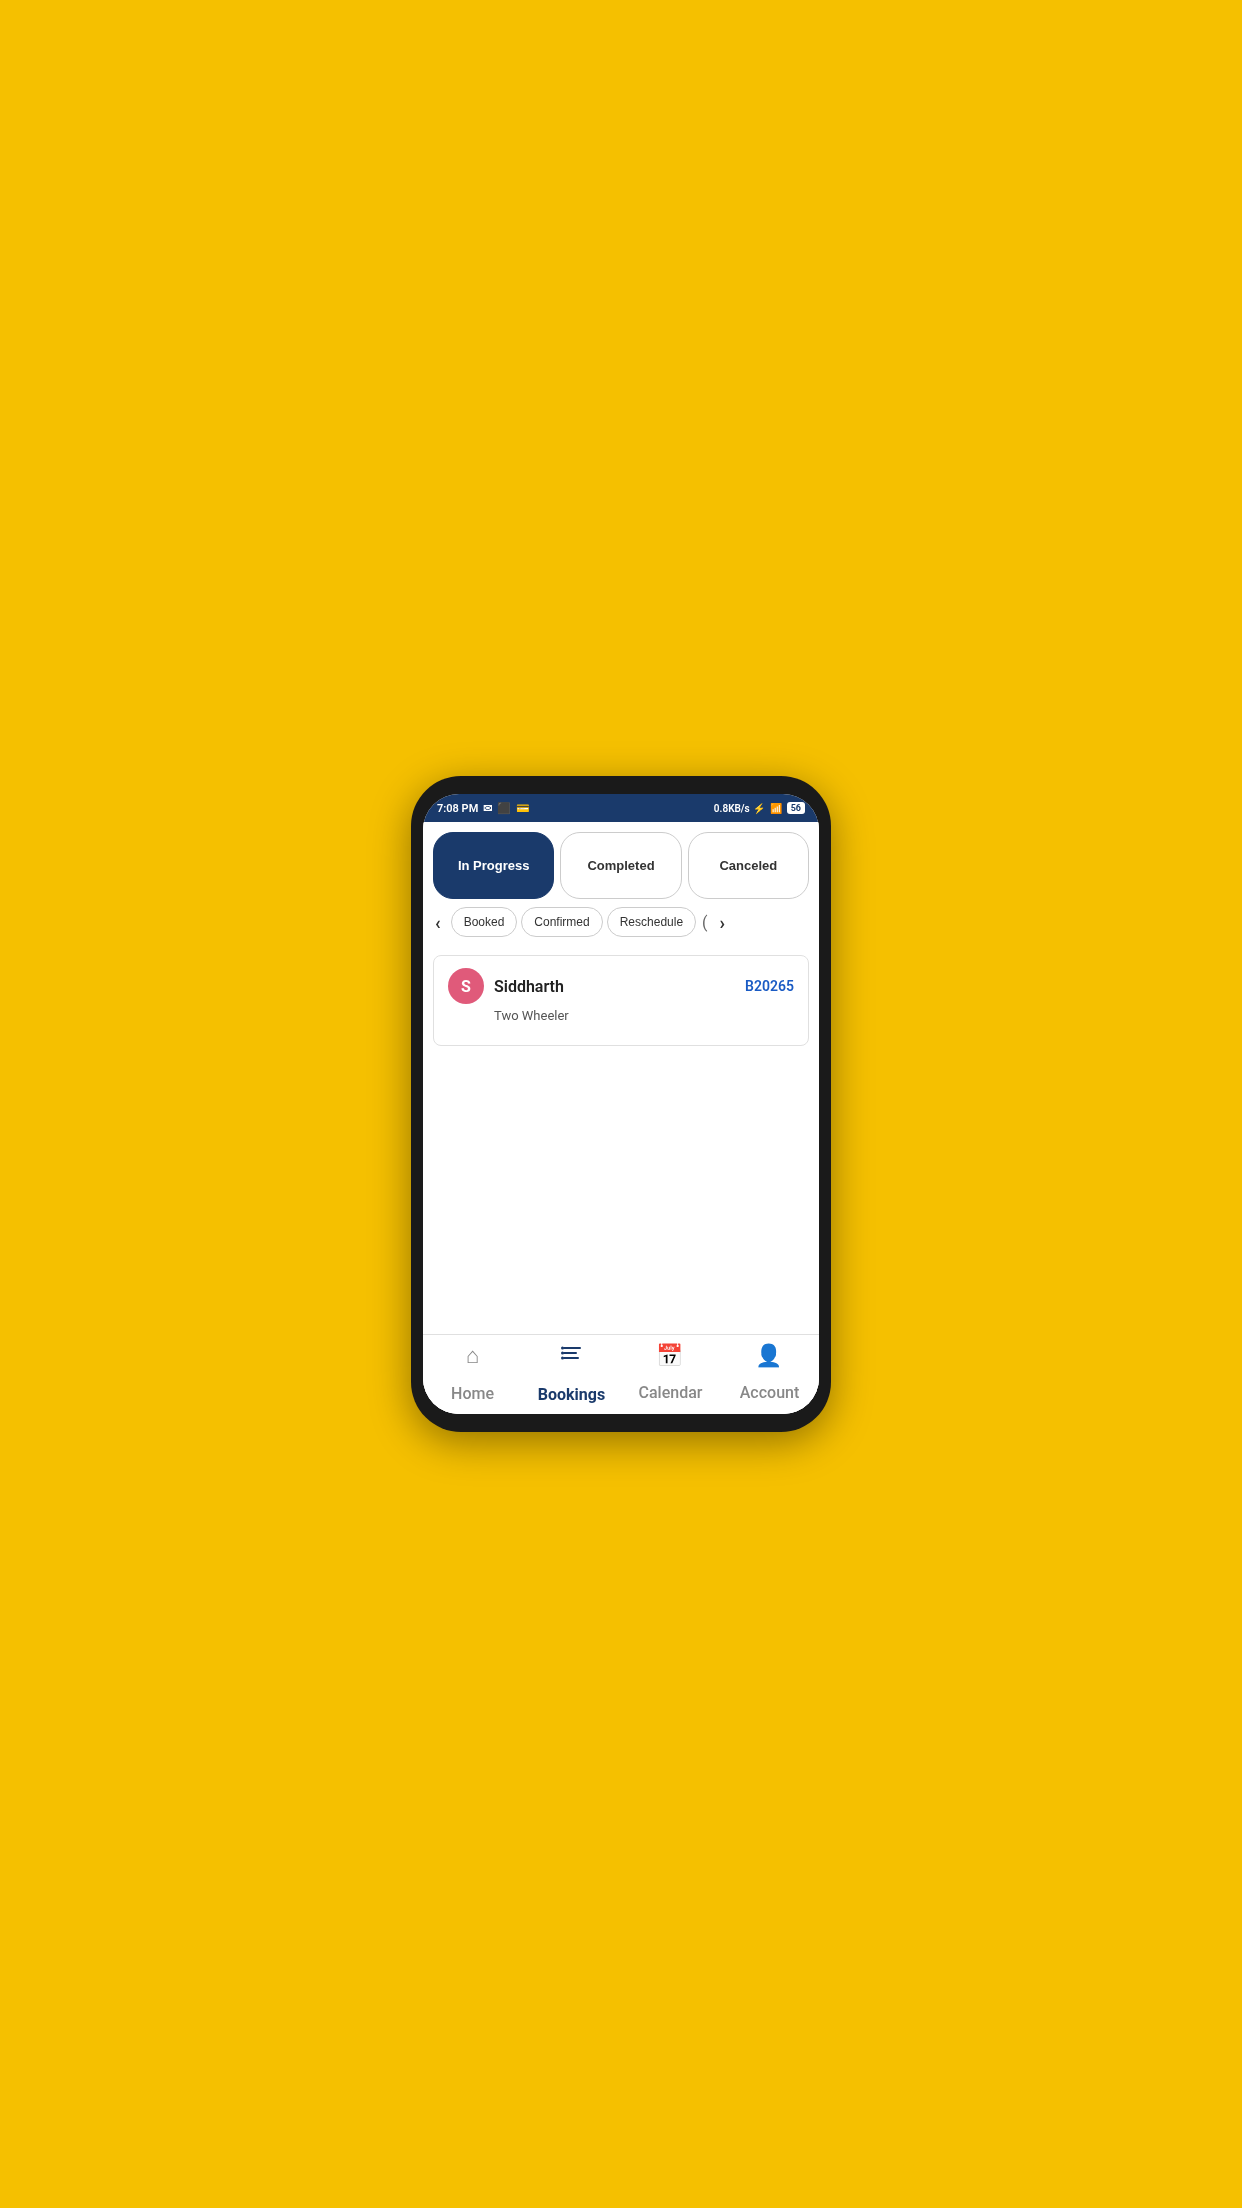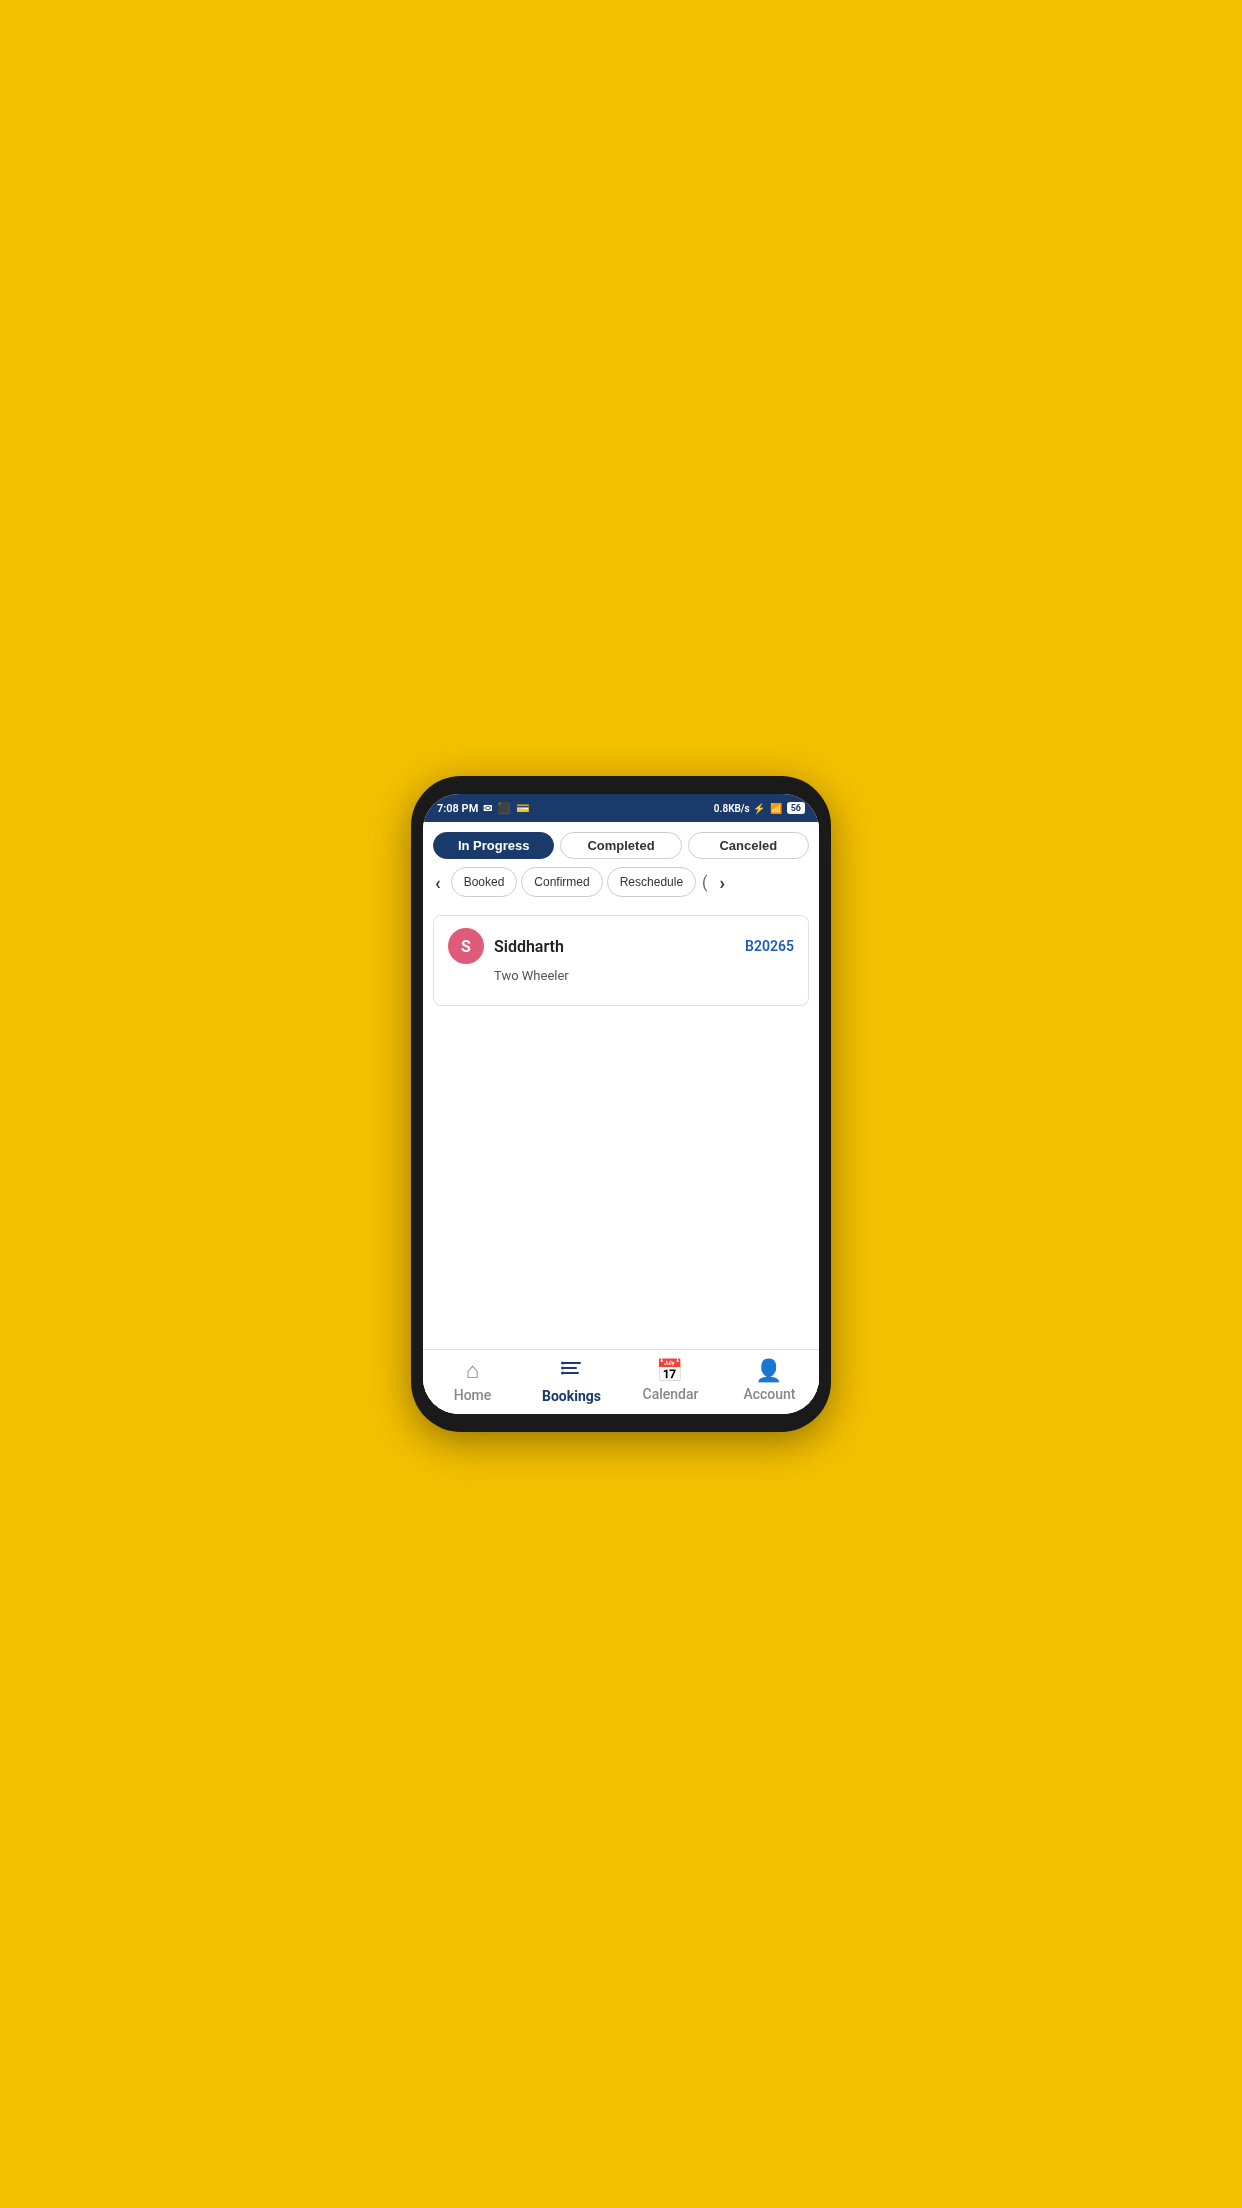--- a/index.html
+++ b/index.html
@@ -82,21 +82,21 @@
     
     .tab-row-1 {
       display: flex;
       padding: 10px 10px 8px;
       gap: 6px;
       background: #fff;
     }
 
     .tab-btn {
       flex: 1;
-      padding: 5px 6px;
+      padding: 25px 6px;
       border-radius: 20px;
       border: 1.5px solid #ccc;
       background: #fff;
       font-size: 13px;
       font-weight: 600;
       color: #333;
       cursor: pointer;
       text-align: center;
     }
 
@@ -262,23 +262,24 @@
     .nav-icon {
       font-size: 22px;
       color: #888;
     }
 
     .nav-icon.active {
       color: #1a3a6b;
     }
 
     .nav-label {
-      font-size: 14px;
+      font-size: 16px;
       color: #888;
       font-weight: 500;
+      margin-top: 12px;
     }
 
     .nav-label.active {
       color: #1a3a6b;
       font-weight: 700;
     }
   </style>
 </head>
 <body>
 

